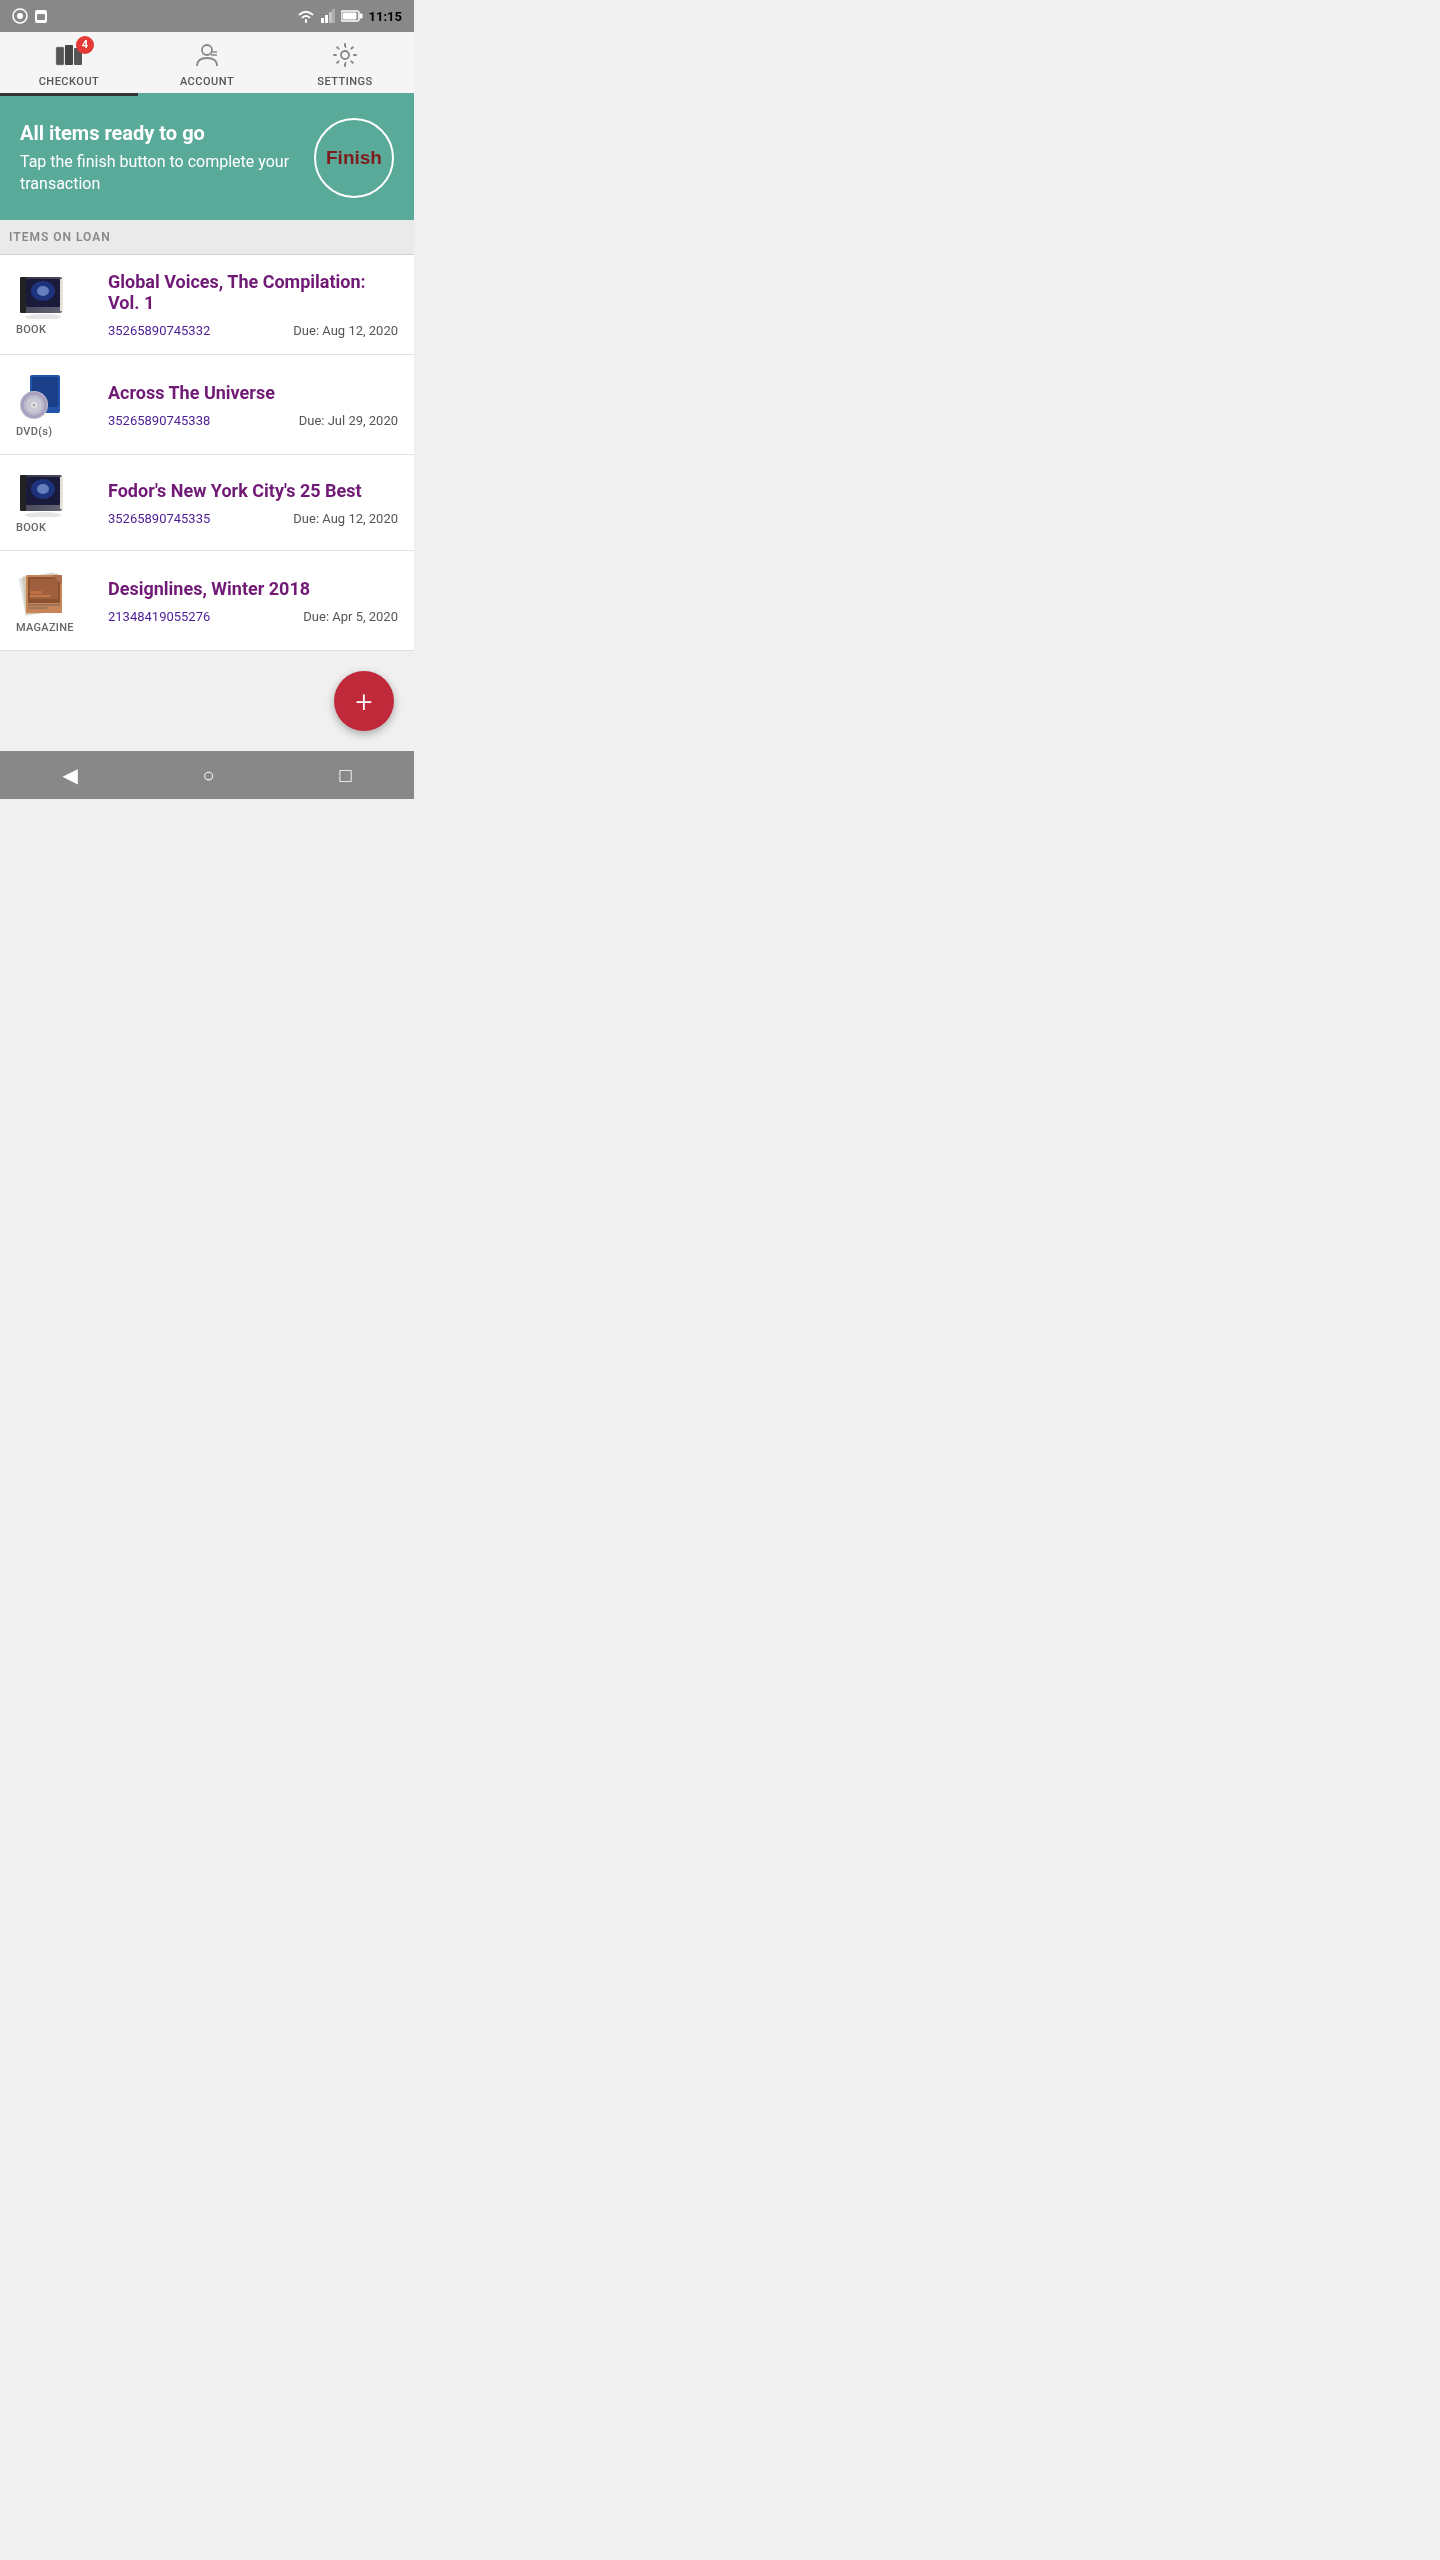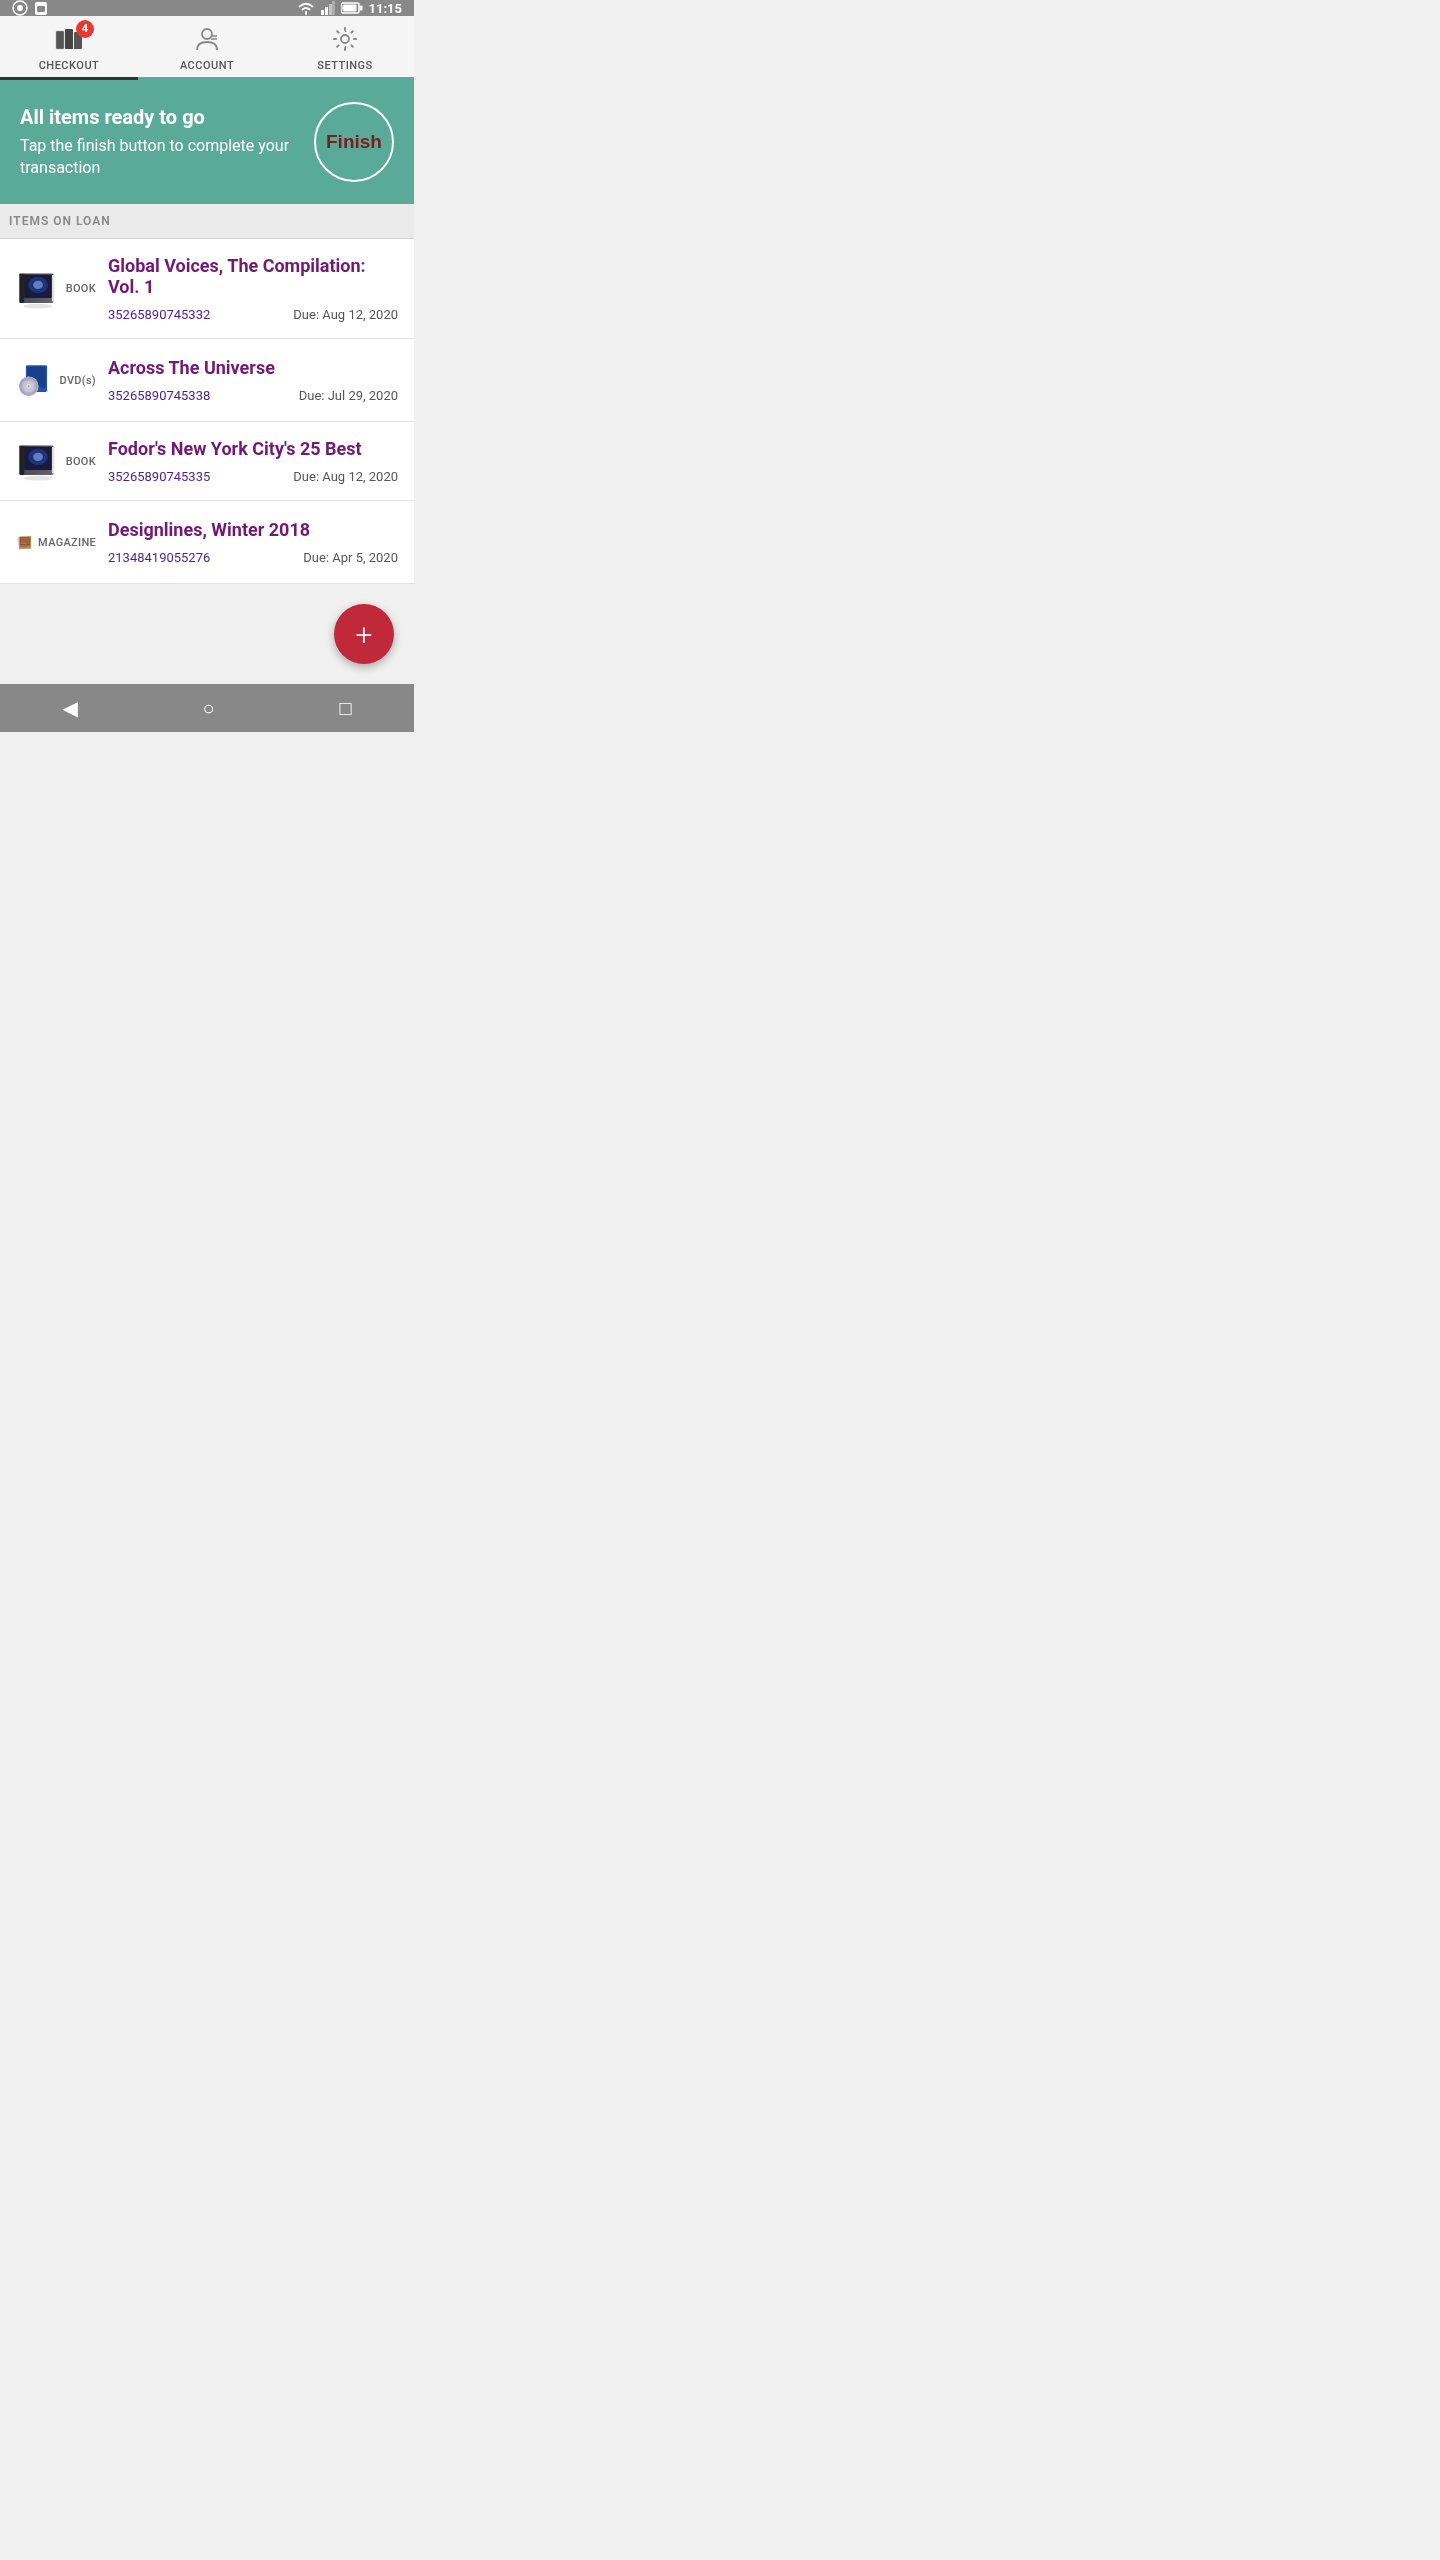--- a/index.html
+++ b/index.html
@@ -9,26 +9,26 @@
       width: 414px;
       min-height: 736px;
       font-family: 'Roboto', Arial, sans-serif;
       background: #f0f0f0;
       overflow-x: hidden;
     }
 
     
     .status-bar {
       background: #888;
-      height: 16px;
+      height: 32px;
       display: flex;
       align-items: center;
       justify-content: space-between;
       padding: 0 12px;
-      color: #ffffff;
+      color: #000000;
       font-size: 13px;
     }
     .status-left { display: flex; align-items: center; gap: 6px; }
     .status-right { display: flex; align-items: center; gap: 6px; font-weight: bold; }
 
     
     .tab-bar {
       background: #f5f5f5;
       display: flex;
       border-bottom: 3px solid #5aaa99;
@@ -130,22 +130,22 @@
     .item-row {
       display: flex;
       align-items: center;
       padding: 16px 16px;
       border-bottom: 1px solid #e0e0e0;
       background: white;
     }
     .item-icon-col {
       width: 80px;
       display: flex;
-      flex-direction: row;
-      align-items: center;
+      flex-direction: column;
+      align-items: flex-start;
       gap: 4px;
       flex-shrink: 0;
     }
     .item-type-label {
       font-size: 11px;
       color: #666;
       font-weight: 500;
       letter-spacing: 0.3px;
     }
     .item-details {

